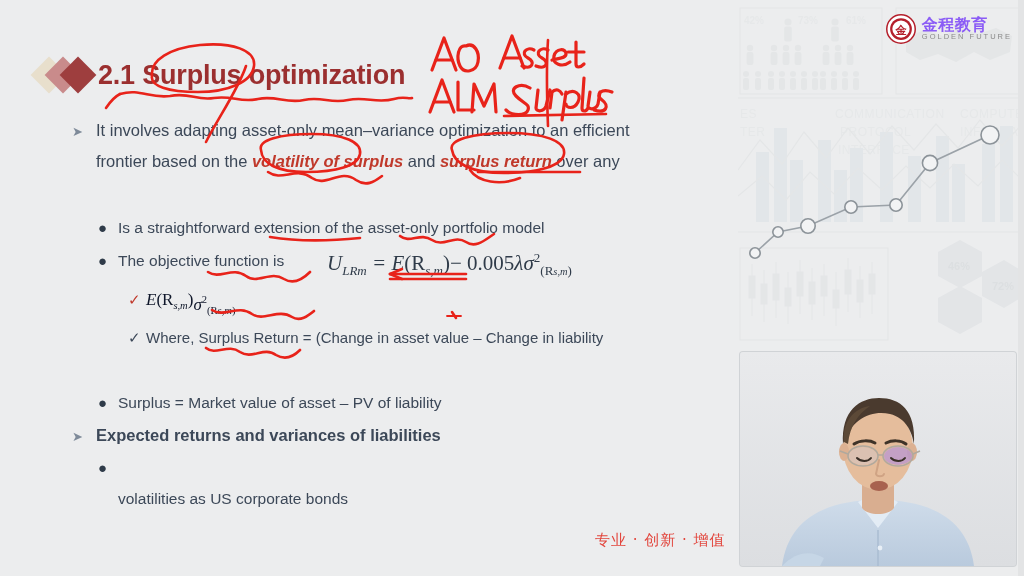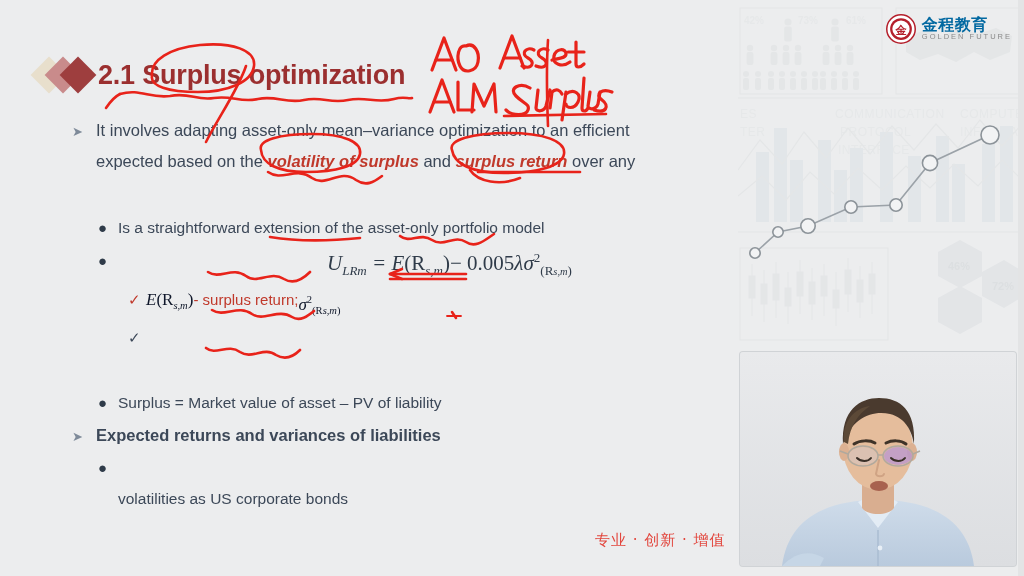--- a/index.html
+++ b/index.html
@@ -126,21 +126,21 @@
   }
 
   
   #logo {
     position: absolute; right: 12px; top: 14px;
     display: flex; align-items: center; gap: 6px;
   }
   #logo .seal { width: 30px; height: 30px; }
   #logo .ltext { line-height: 1; }
   #logo .cn {
-    font-size: 16px; font-weight: bold; color: #0369a1;
+    font-size: 16px; font-weight: bold; color: #8b5cf6;
     font-family: Liberation Sans, sans-serif; letter-spacing: 0.5px;
   }
   #logo .en {
     font-size: 7.5px; color: #8a8a8a; letter-spacing: 2px;
     font-family: "Liberation Sans", sans-serif; margin-top: 0;
   }
 
   
   #webcam {
     position: absolute; left: 740px; top: 352px;
@@ -324,50 +324,50 @@
         <div class="dia d2"></div>
         <div class="dia d3"></div>
       </div>
       <div id="title-text">2.1 Surplus optimization</div>
     </div>
 
     <div class="lvl1" style="left:72px; top:115px;">
       <span class="arrow">➤</span>
       <span class="txt">
         <span>It involves adapting asset-only mean–variance optimization to an efficient</span><br>
-        <span>expected based on the </span><span class="redbold-ital">volatility of surplus</span><span> and </span><span class="redbold-ital">surplus return</span><span> over any</span><br>
+        <span>frontier based on the </span><span class="redbold-ital">volatility of surplus</span><span> and </span><span class="redbold-ital">surplus return</span><span> over any</span><br>
       </span>
     </div>
 
     <div class="lvl2" style="left:98px; top:212px;">
       <span class="dot">●</span>
       <span>Is a straightforward extension of the asset-only portfolio model</span>
     </div>
 
     <div class="lvl2" style="left:98px; top:245px;">
       <span class="dot">●</span>
+      <span>The objective function is</span>
     </div>
 
     <div class="formula" style="position:absolute; left:327px; top:250px;">
       <span>U</span><sub>LRm</sub>
       <span>=</span>
       <span>E</span><span class="up">(R</span><sub>s,m</sub><span class="up">)</span><span class="up">− 0.005</span><span>λ</span><span>σ</span><sup>2</sup><sub><span class="up">(R</span><span class="mini">s,m</span><span class="up">)</span></sub>
     </div>
 
     <div class="lvl3 red" style="left:128px; top:284px;">
       <span class="chk">✓</span>
       <span class="redformula"><span>E</span><span style="font-style:normal">(R</span><sub>s,m</sub><span style="font-style:normal">)</span></span>
-        <span> - surplus return; </span>
         <span class="redformula"><span>σ</span><sup>2</sup><sub><span style="font-style:normal">(R</span><span>s,m</span><span style="font-style:normal">)</span></sub></span>
     </div>
 
     <div class="lvl3" style="left:128px; top:322px; width:580px;">
       <span class="chk">✓</span>
       <span>
-        <br>
+        <span>Where, Surplus Return = (Change in asset value – Change in liability</span><br>
       </span>
     </div>
 
     <div class="lvl2" style="left:98px; top:387px;">
       <span class="dot">●</span>
       <span>Surplus = Market value of asset – PV of liability</span>
     </div>
 
     <div class="lvl1" style="left:72px; top:420px;">
       <span class="arrow">➤</span>

